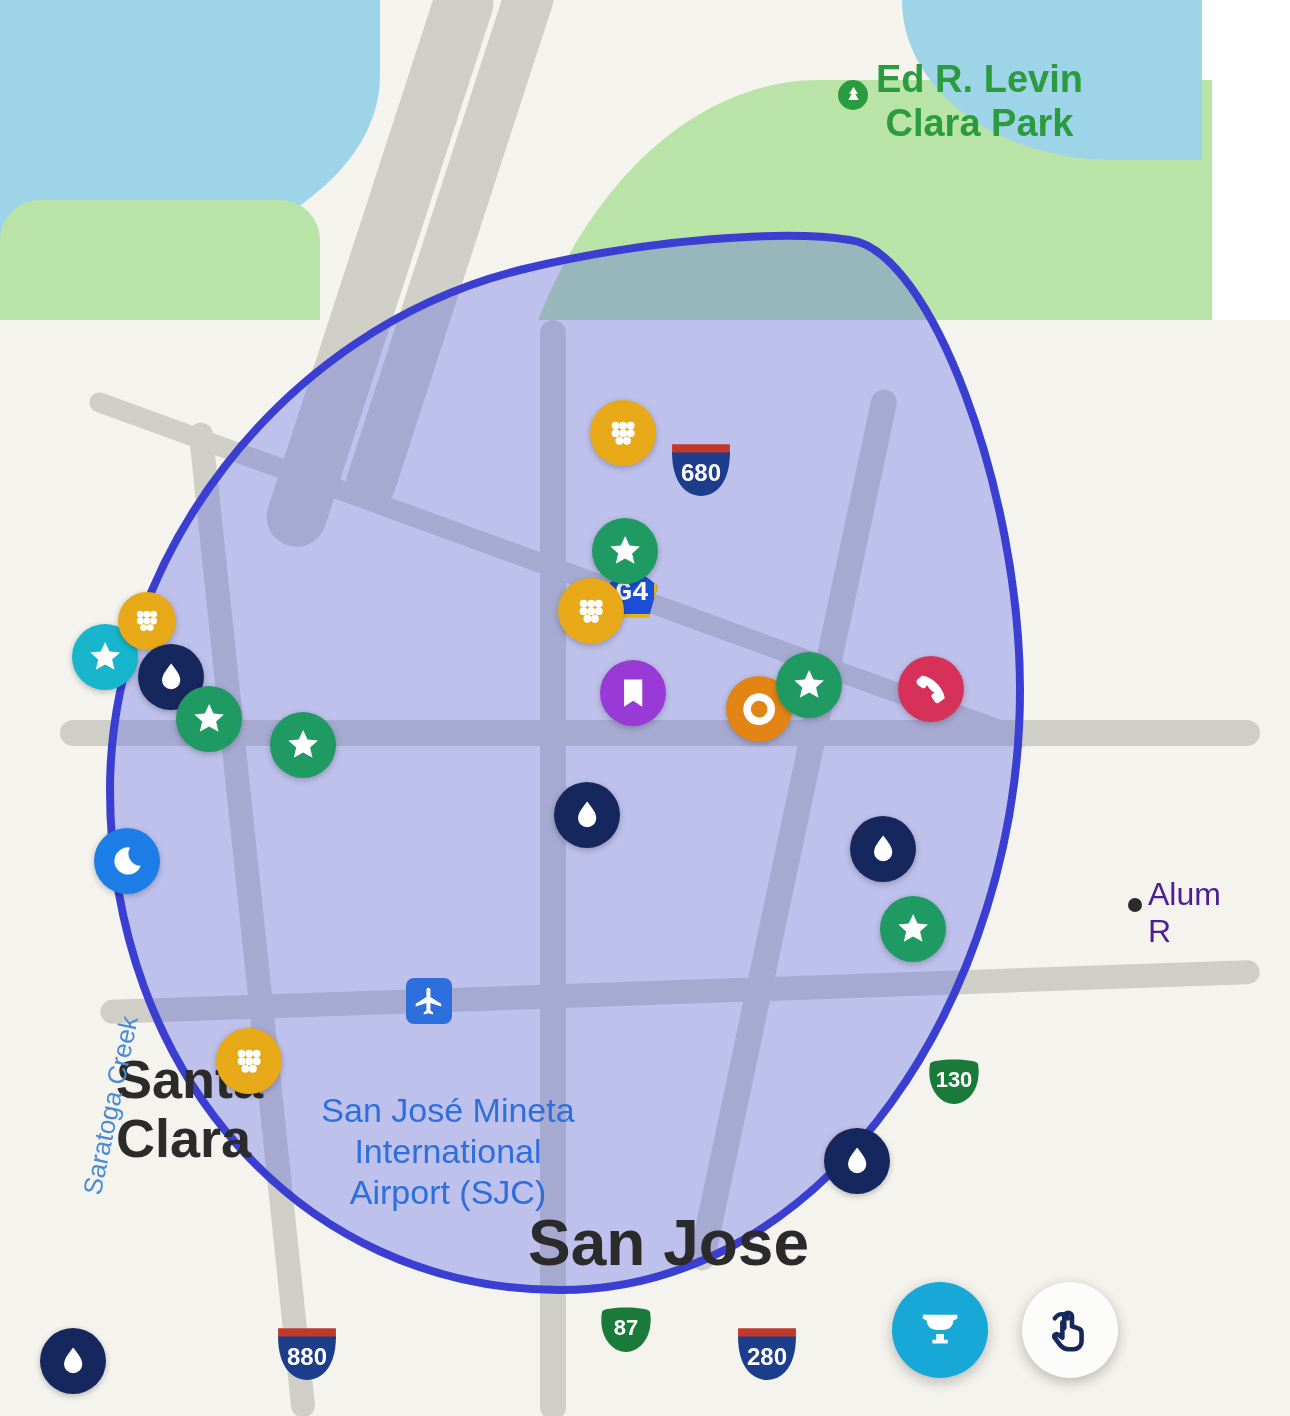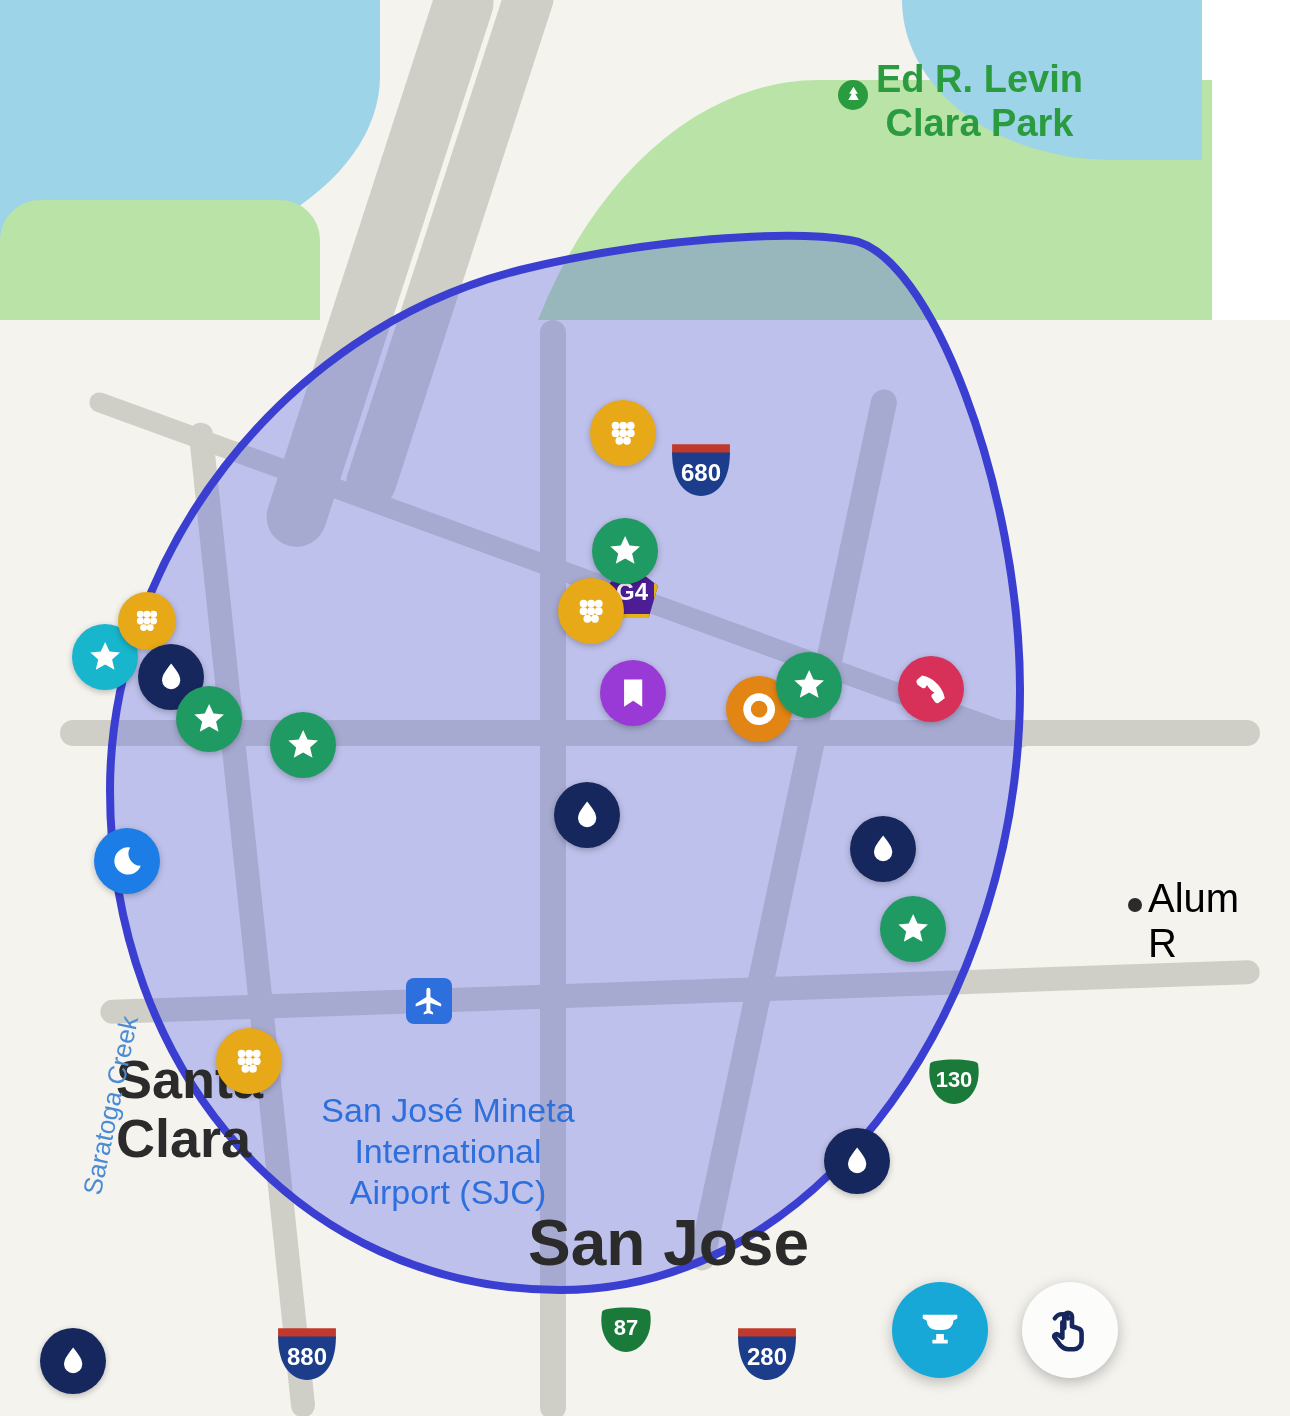--- a/index.html
+++ b/index.html
@@ -23,21 +23,21 @@
   .road.r8 { left:60px; top:560px; width:1000px; height:20px; border-radius:10px; transform:rotate(20deg);}
   
   .lasso { position:absolute; left:90px; top:230px; width:960px; height:1100px; pointer-events:none; }
   .lasso svg { width:100%; height:100%; overflow:visible; }
   
   .city-lbl { position:absolute; font-weight:600; color:#2b2b2b; text-align:center; line-height:1.1; }
   .city-lbl.big { font-size:64px; }
   .city-lbl.med { font-size:54px; }
   .poi-lbl { position:absolute; color:#2d6fdc; font-size:34px; font-weight:500; text-align:center; line-height:1.2; }
   .park-lbl { position:absolute; color:#2a9b3e; font-size:38px; font-weight:600; text-align:center; line-height:1.15; }
-  .plain-lbl { position:absolute; color:#000000; font-size:40px; font-weight:500; }
+  .plain-lbl { position:absolute; color:#4c1d95; font-size:32px; font-weight:500; }
   .creek-lbl { position:absolute; color:#4a8bd6; font-size:26px; font-weight:500; transform:rotate(-78deg); }
   
   .pin { position:absolute; border-radius:50%; display:flex; align-items:center; justify-content:center;
          box-shadow:0 2px 6px rgba(0,0,0,.25); color:#fff; }
   .pin svg { width:55%; height:55%; fill:currentColor; }
   .pin.sm { width:58px; height:58px; }
   .pin.md { width:66px; height:66px; }
   .c-star   { background:#1f9a63; }
   .c-drop   { background:#16275e; }
   .c-moon   { background:#1d7de6; }
@@ -47,21 +47,21 @@
   .c-phone  { background:#d7315a; }
   .c-starcy { background:#18b6cc; }
   
   .shield { position:absolute; display:flex; align-items:center; justify-content:center; font-weight:700; color:#fff; }
   .shield.interstate { width:62px; height:62px; }
   .shield.interstate svg { position:absolute; inset:0; }
   .shield.interstate span { position:relative; font-size:24px; top:6px; }
   .shield.state { width:56px; height:56px; }
   .shield.state svg{position:absolute;inset:0;}
   .shield.state span{position:relative;color:#fff;font-size:22px;}
-  .shield.g4 { width:52px; height:52px; background:#4c1d95; border:4px solid #e7b416; font-size:24px; }
+  .shield.g4 { width:52px; height:52px; background:#1d4ed8; border:4px solid #e7b416; font-size:28px;font-family:Liberation Mono, monospace; }
   
   .airport-ic { position:absolute; width:46px; height:46px; background:#2d6fdc; border-radius:8px;
                 display:flex; align-items:center; justify-content:center; color:#fff; }
   .airport-ic svg{width:70%;height:70%;fill:#fff;}
   
   .tree-dot { position:absolute; width:30px; height:30px; background:#2a9b3e; border-radius:50%;
               display:flex;align-items:center;justify-content:center; }
   .tree-dot svg{width:70%;height:70%;fill:#fff;}
   
   .fab { position:absolute; width:96px; height:96px; border-radius:50%;

